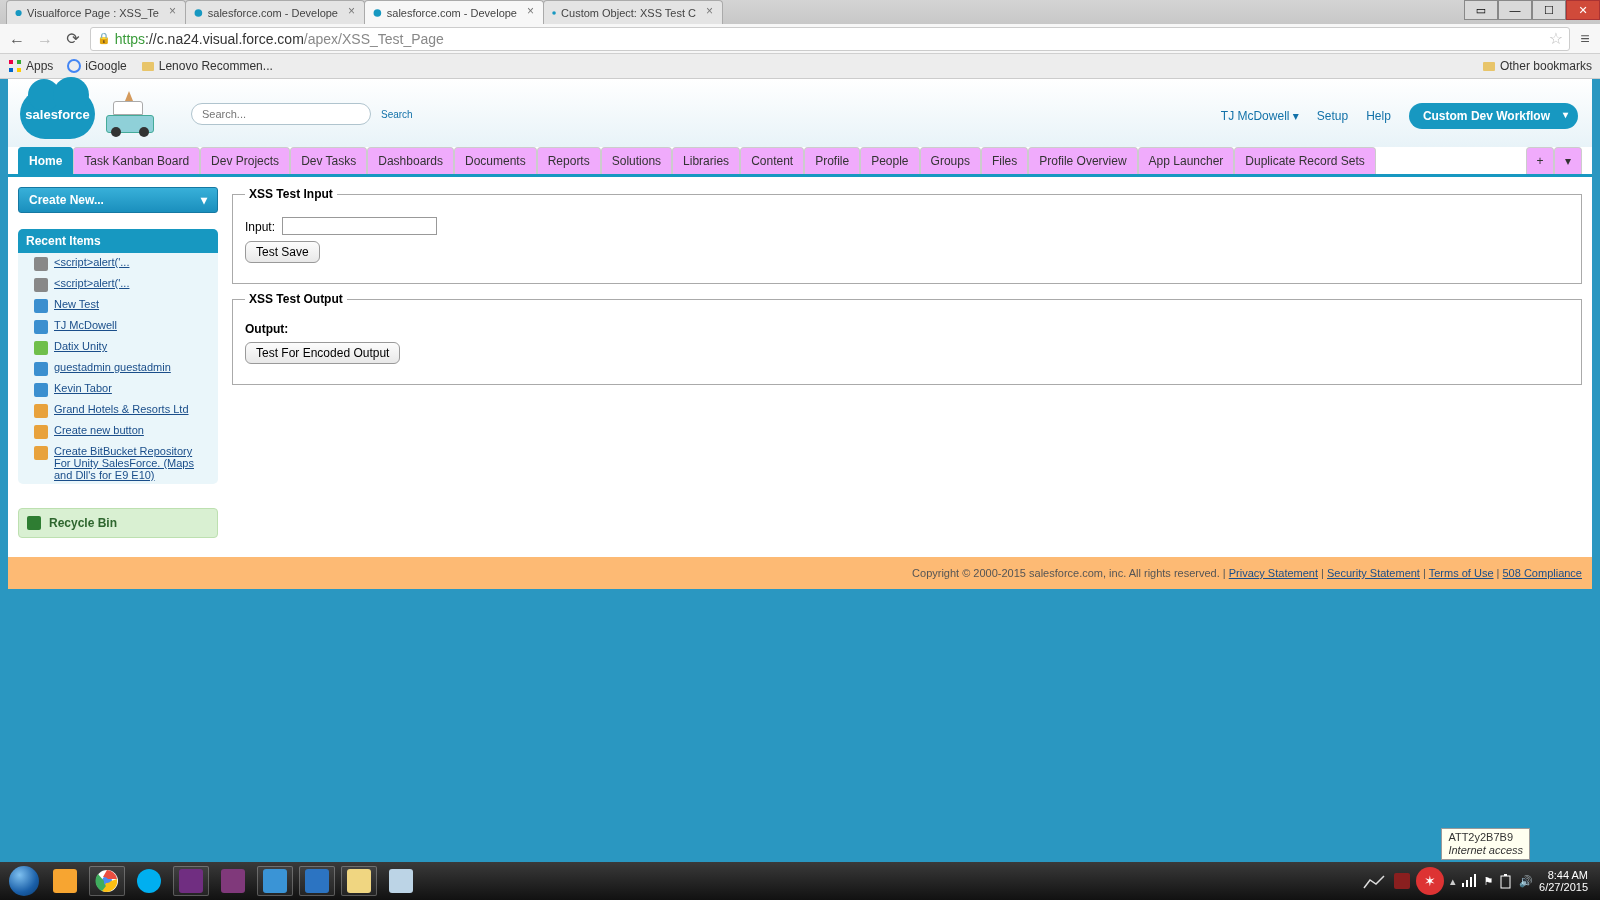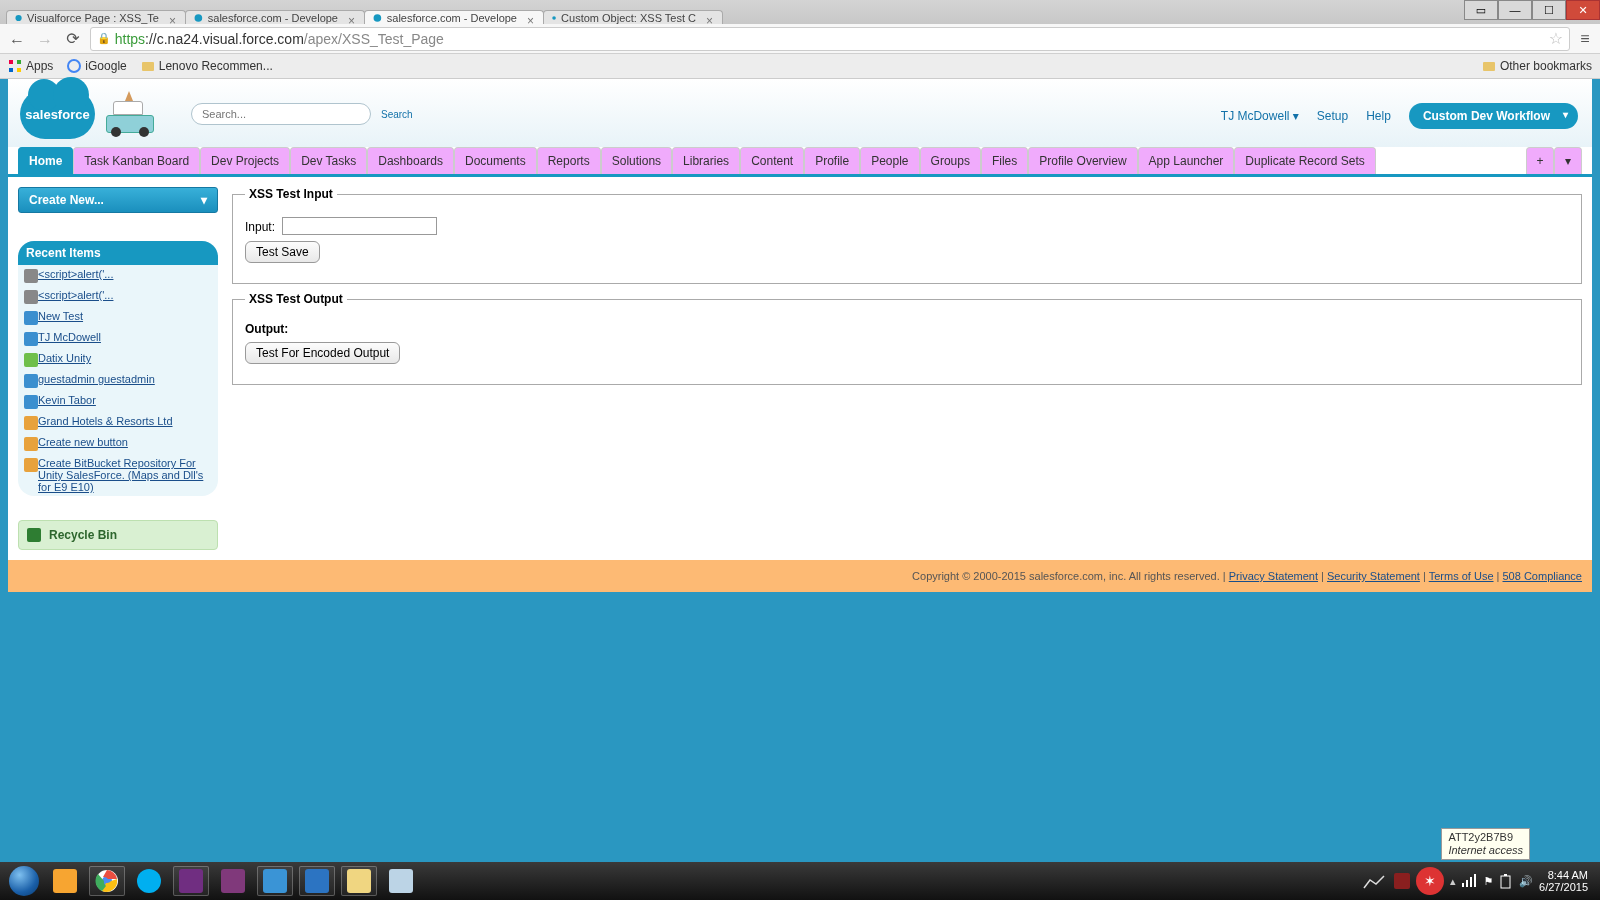--- a/index.html
+++ b/index.html
@@ -1,19 +1,19 @@
 <!DOCTYPE html>
 <html><head>
 <meta charset="utf-8">
 <style>
   * { box-sizing: border-box; margin: 0; padding: 0; }
   body { font-family: Arial, Helvetica, sans-serif; font-size: 12px; overflow: hidden; background: #2a97c1; width: 1600px; height: 900px; position: relative; }
   
   .chrome-tabs { height: 24px; background: linear-gradient(#d4d4d4,#c8c8c8); display: flex; align-items: flex-end; padding-left: 6px; }
-  .tab { display: flex; align-items: center; height: 14px; padding: 0 26px 0 8px; font-size: 11px; color: #444; background: #e4e4e4; border: 1px solid #aaa; border-bottom: none; margin-right: -1px; border-radius: 4px 4px 0 0; position: relative; max-width: 180px; white-space: nowrap; overflow: hidden; }
+  .tab { display: flex; align-items: center; height: 24px; padding: 0 26px 0 8px; font-size: 11px; color: #444; background: #e4e4e4; border: 1px solid #aaa; border-bottom: none; margin-right: -1px; border-radius: 4px 4px 0 0; position: relative; max-width: 180px; white-space: nowrap; overflow: hidden; }
   .tab.active { background: #f7f7f7; z-index: 2; }
   .tab .favicon { width: 14px; height: 14px; margin-right: 5px; }
   .tab-close { position: absolute; right: 6px; top: 5px; width: 10px; height: 10px; color: #777; cursor: pointer; font-size: 12px; line-height: 10px;}
   .win-controls { position: absolute; right: 0; top: 0; display: flex; }
   .win-btn { width: 34px; height: 20px; background: #d9d9d9; border: 1px solid #888; display: flex; align-items: center; justify-content: center; font-size: 11px; }
   .win-btn.close { background: #d04a3a; color: #fff; border-color: #a33; }
   .addr-bar { display: flex; align-items: center; height: 30px; background: #f7f7f7; border-bottom: 1px solid #d0d0d0; padding: 0 6px; gap: 6px;}
   .nav-btn { width: 22px; height: 22px; display: flex; align-items: center; justify-content: center; color: #555; font-size: 16px; cursor: pointer; }
   .nav-btn.disabled { color: #bbb; }
   .url-box { flex: 1; height: 24px; border: 1px solid #ccc; border-radius: 3px; display: flex; align-items: center; padding: 0 6px; background: #fff;}
@@ -51,23 +51,23 @@
   
   .sf-tabs { background: #fff; border-bottom: 3px solid #1798c1; display: flex; align-items: flex-end; padding: 0 10px; height: 30px;}
   .sf-tab { padding: 6px 10px; border: 1px solid #ccc; border-bottom: none; background: #f0abfc; margin-right: 0px; font-size: 12px; color: #333; cursor: pointer; border-radius: 4px 4px 0 0; white-space: nowrap;}
   .sf-tab.active { background: #1798c1; color: #fff; font-weight: bold; border-color:#1798c1;}
   .sf-tab.icon { width: 28px; text-align: center; padding:6px 0;}
   .tab-spacer{flex:1;}
   
   .sf-grid { display: flex; padding: 10px; background:#fff; min-height: 380px; gap:0;}
   .sidebar { width: 200px; flex: none;}
   .create-new { background: linear-gradient(#38b0d9,#1a8fbd); color:#fff; font-weight: bold; padding: 5px 10px; border: 1px solid #1578a2; border-radius: 3px; display:flex; justify-content:space-between; align-items:center; cursor:pointer; font-size:12px;}
-  .panel { margin-top: 28px; border-radius: 16px; overflow: hidden; background:#eaf6fa;}
+  .panel { margin-top: 16px; border-radius: 5px; overflow: hidden; background:#eaf6fa;}
   .panel-hdr { background: #1798c1; color: #fff; font-weight: bold; padding: 5px 8px; font-size: 12px;}
-  .recent-item { display: flex; align-items: flex-start; padding: 3px 6px; }
+  .recent-item { display: flex; align-items: flex-start; padding: 3px 16px; gap: 6px; }
   .recent-item a { color: #1a4e8a; font-size: 11px; text-decoration: underline; }
   .ri-icon { width: 14px; height: 14px; flex:none; border-radius:2px; margin-top:1px;}
   .recycle { margin-top: 24px; background: #d9f0d2; border:1px solid #bde0b0; border-radius:4px; padding:7px 8px; display:flex; align-items:center; gap:8px; font-weight:bold; color:#2e662e; font-size:12px;}
   .recycle-icon { width: 14px; height: 14px; background:#2e7d32; border-radius:2px;}
   .main { flex: 1; padding-left: 14px;}
   fieldset { border: 1px solid #aaa; padding: 10px 12px 14px; margin-bottom: 8px; }
   legend { font-weight: bold; font-size: 12px; padding: 0 4px;}
   .fld-row { margin: 6px 0;}
   .fld-row label { font-size: 12px; margin-right: 4px; }
   .fld-row input[type=text] { border: 1px solid #999; height: 18px; width: 155px;}

